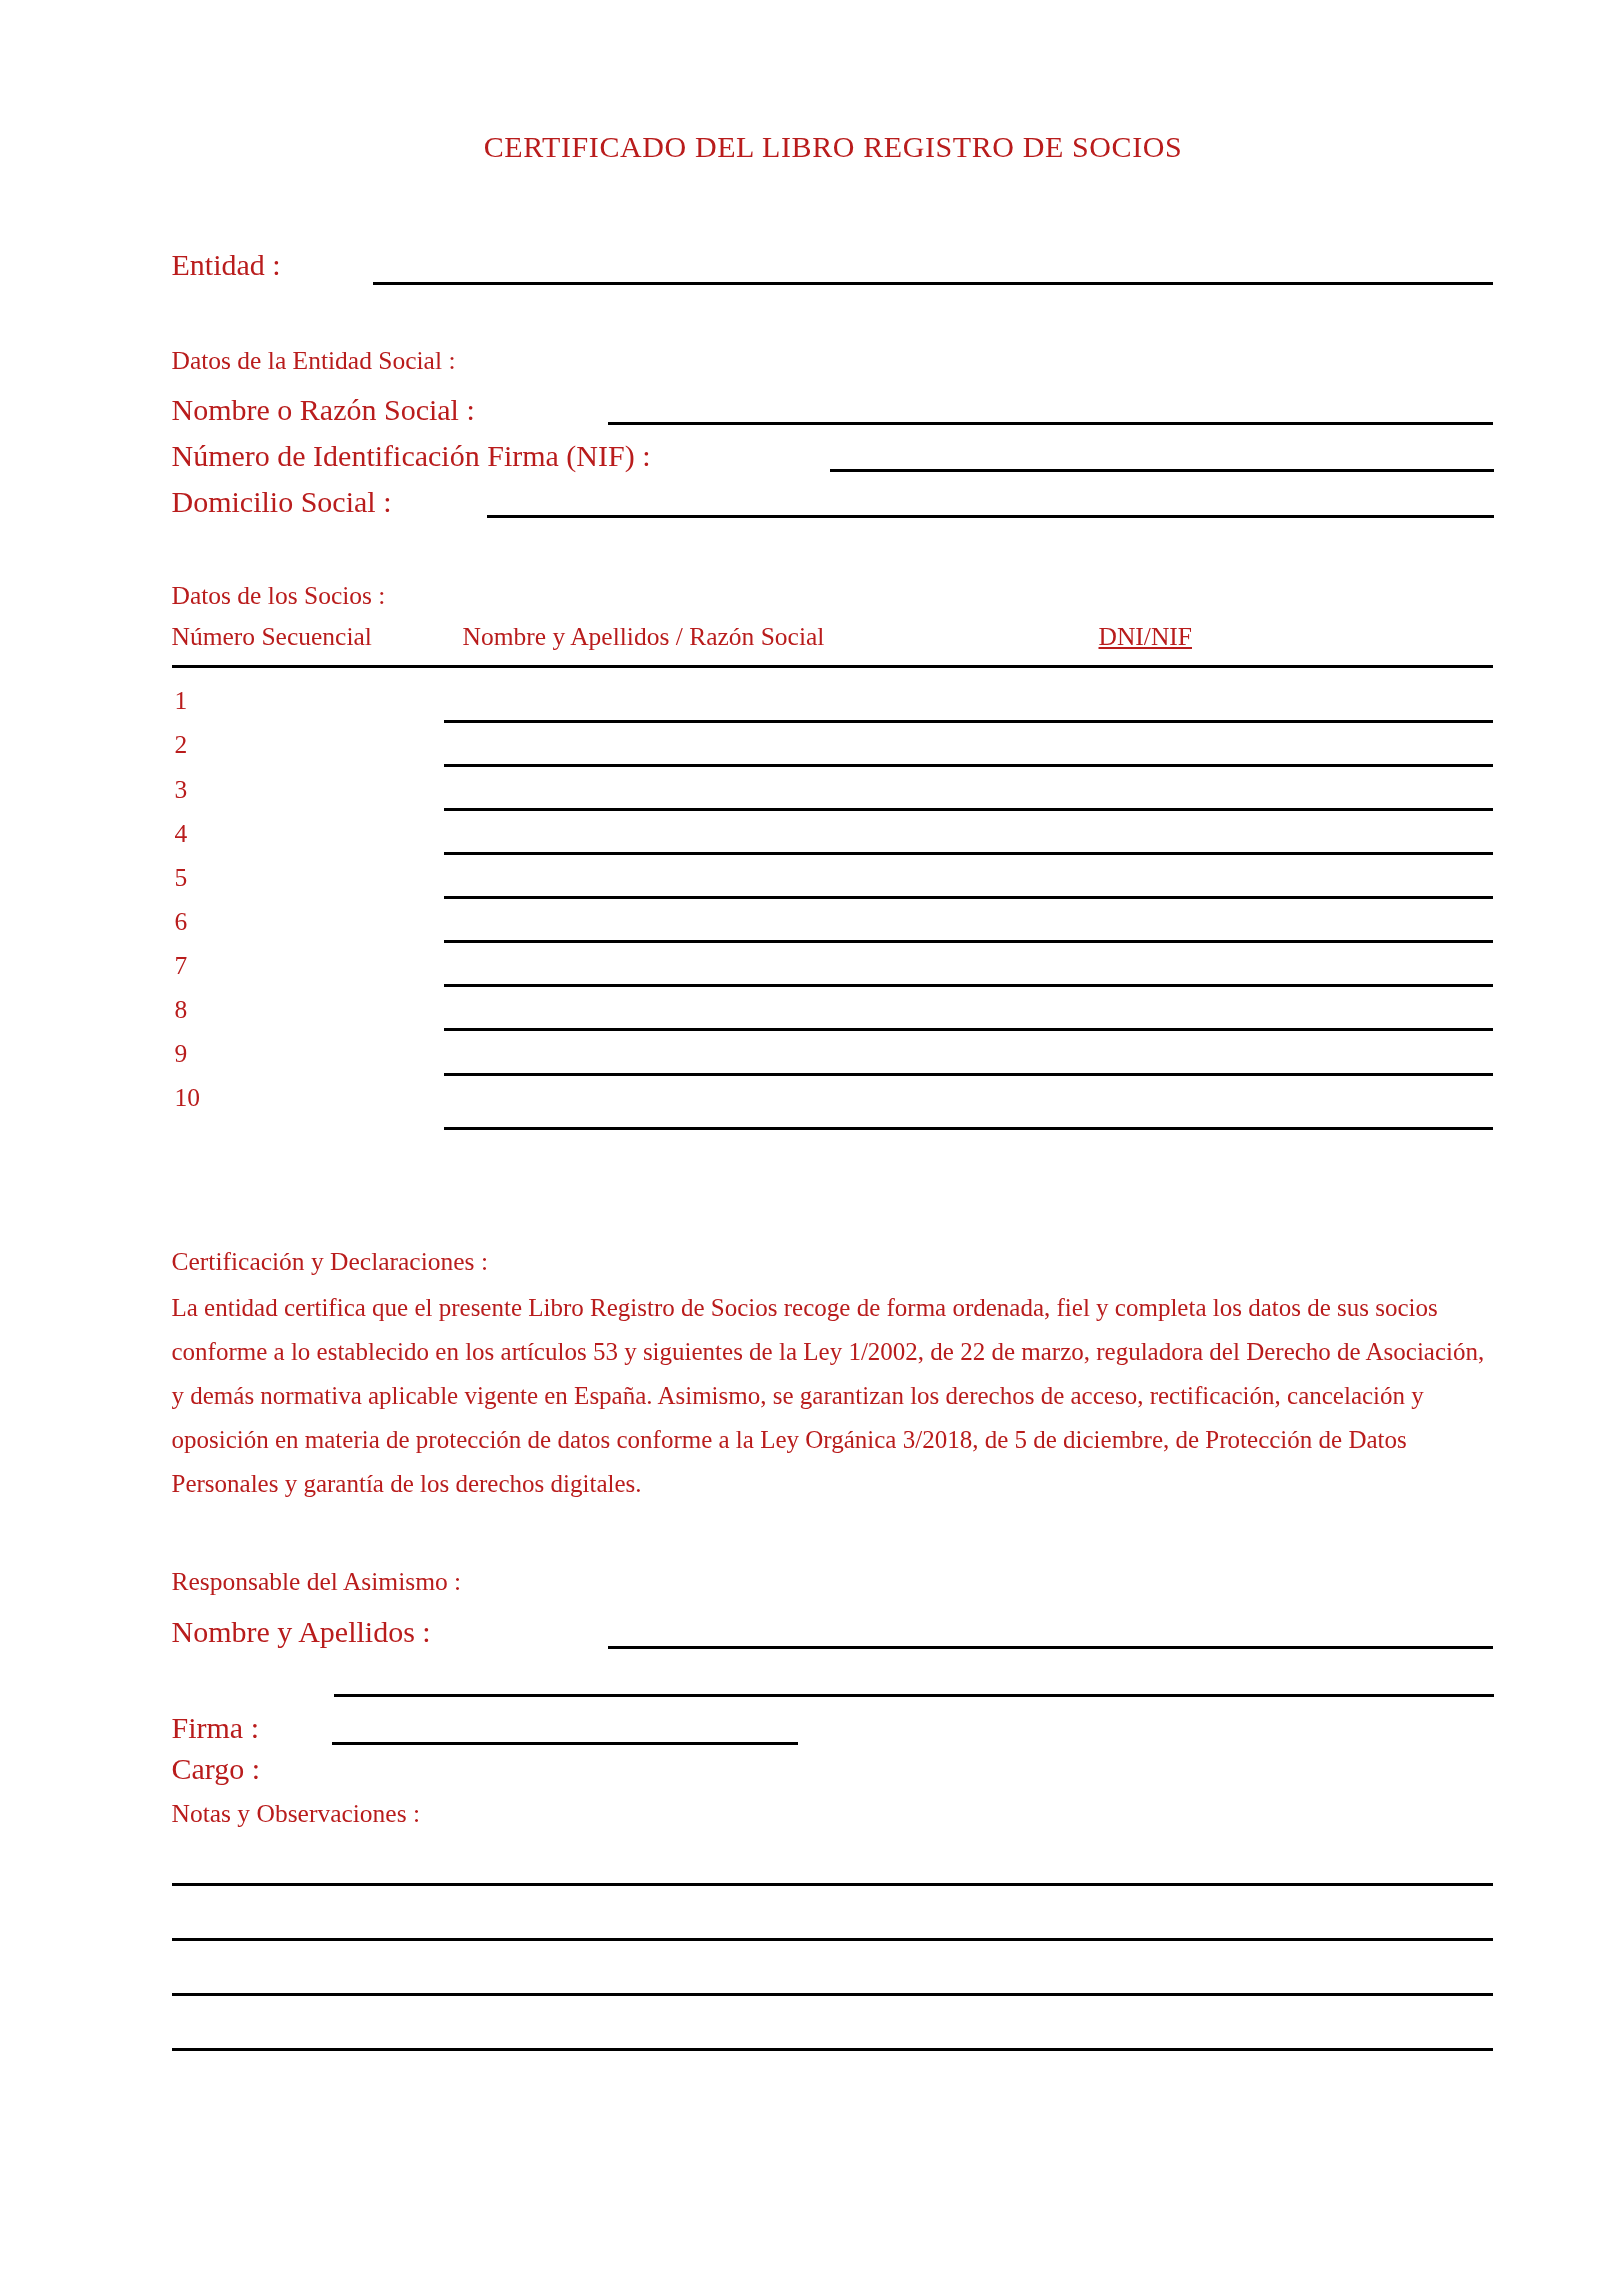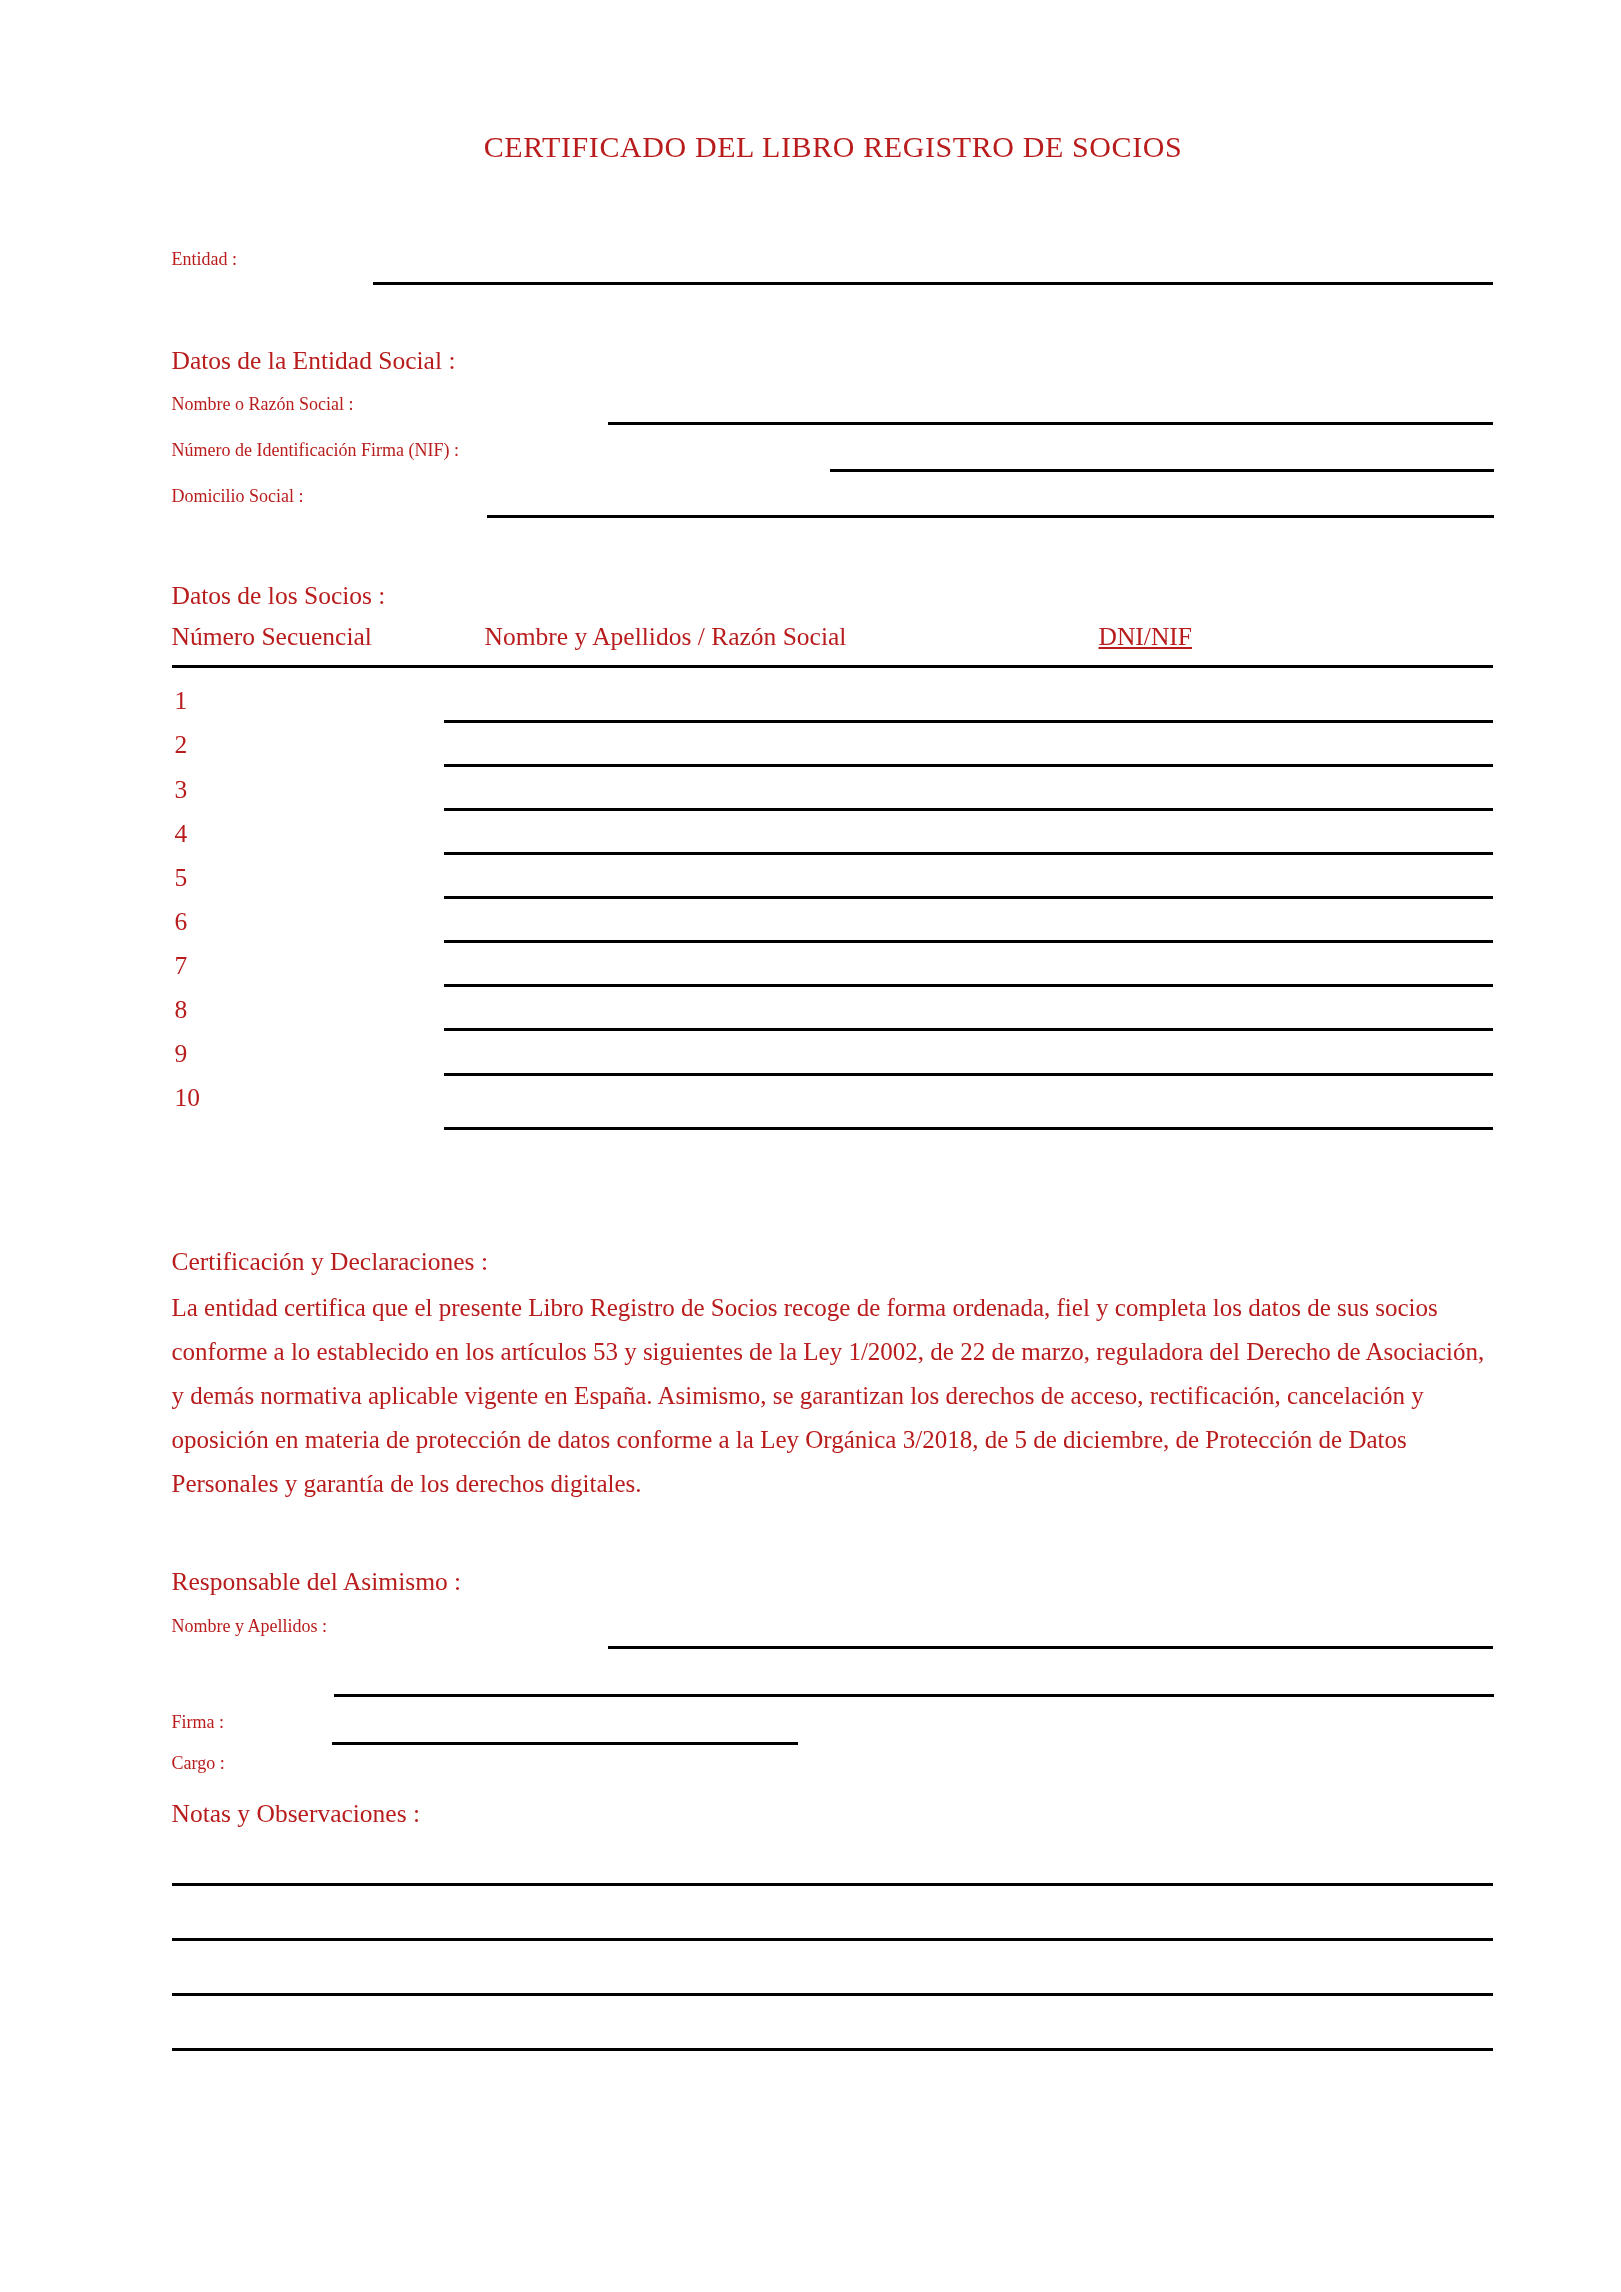--- a/index.html
+++ b/index.html
@@ -27,21 +27,21 @@
     width: 1621px;
     text-align: center;
     font-size: 30px;
     letter-spacing: 0.6px;
     white-space: nowrap;
   }
 
   
   .label {
     position: absolute;
-    font-size: 18px;
+    font-size: 30px;
     white-space: nowrap;
     line-height: 1;
   }
   .section-label {
     position: absolute;
     font-size: 25.5px;
     white-space: nowrap;
     line-height: 1;
   }
 
@@ -96,21 +96,21 @@
 
   <div class="label" style="left:149px; top:429px;">Número de Identificación Firma (NIF) :</div>
   <div class="rule" style="left:807px; top:457px; width:664px;"></div>
 
   <div class="label" style="left:149px; top:475px;">Domicilio Social :</div>
   <div class="rule" style="left:464px; top:503px; width:1007px;"></div>
 
   <div class="section-label" style="left:149px; top:571px;">Datos de los Socios :</div>
 
   <div class="col-head" style="left:149px; top:612px;">Número Secuencial</div>
-  <div class="col-head" style="left:462px; top:612px;">Nombre y Apellidos / Razón Social</div>
+  <div class="col-head" style="left:440px; top:612px;">Nombre y Apellidos / Razón Social</div>
   <div class="col-head" style="left:1076px; top:612px;text-decoration:underline;">DNI/NIF</div>
 
   <div class="rule" style="left:149px; top:653px; width:1321px;"></div>
 
   <div class="row-num" style="left:152px; top:676px;">1</div>
   <div class="rule" style="left:421px; top:708px; width:1049px;"></div>
 
   <div class="row-num" style="left:152px; top:720px;">2</div>
   <div class="rule" style="left:421px; top:752px; width:1049px;"></div>
 

